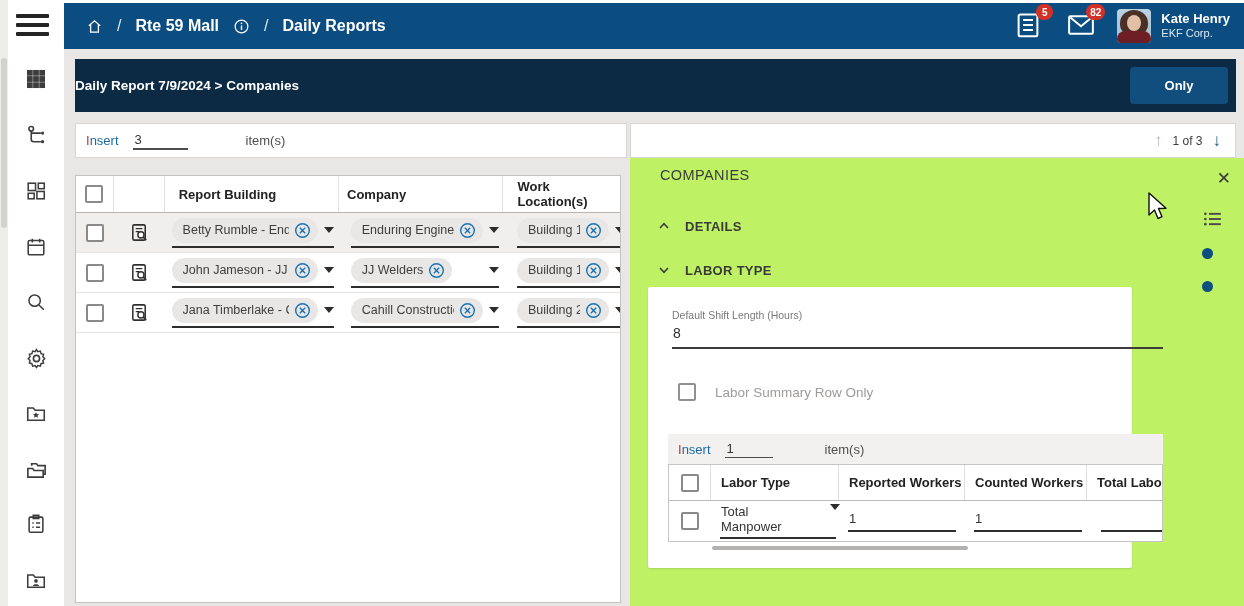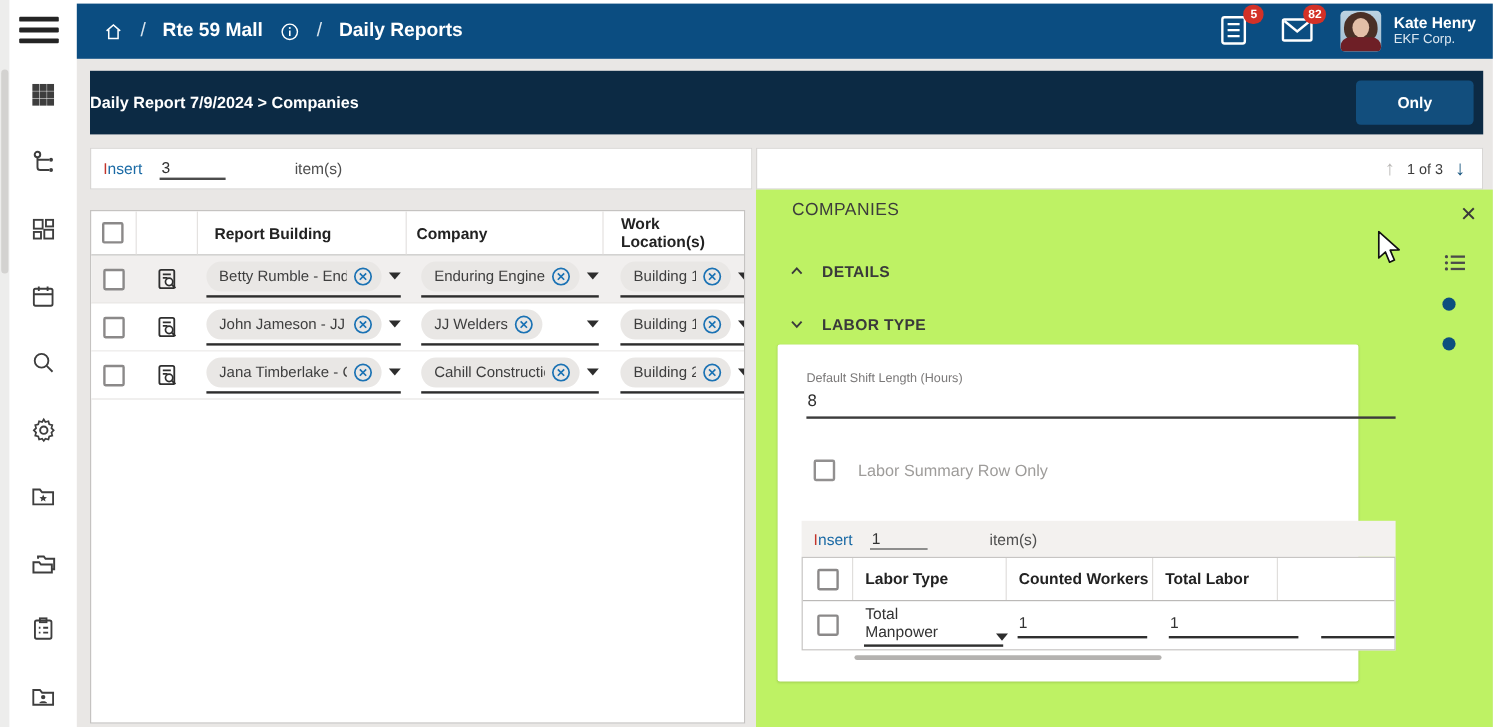--- a/index.html
+++ b/index.html
@@ -139,21 +139,21 @@
   .lg-hcell { border-right:1px solid #e0dedc; display:flex; align-items:center;
     font-size:13px; font-weight:bold; color:#222; padding-left:10px; }
   .lg-row { display:flex; height:40px; }
   .lg-c1 { width:42px; justify-content:center; padding-left:0; }
   .lg-c2 { width:128px; }
   .lg-c3 { width:126px; }
   .lg-c4 { width:122px; }
   .lg-c5 { width:104px; }
   .lg-cell { display:flex; align-items:center; }
   .lg-field { display:flex; flex-direction:column; justify-content:center; margin-left:9px; }
-  .lg-field .row { display:flex; align-items:flex-end; justify-content:space-between;gap:44px; }
+  .lg-field .row { display:flex; align-items:flex-start; justify-content:space-between;gap:44px; }
   .lg-field .val { font-size:13px; color:#333; padding-left:1px; min-height:16px; }
   .lg-field .uline { height:2px; background:#2f2f2f; margin-top:3px; }
   #hscroll-thumb { position:absolute; left:64px; top:259px; width:256px; height:4px;
     background:#b4b2b0; border-radius:2px; }
 
   
   #cursor { left:1147px; top:192px; pointer-events:none; }
 </style>
 </head>
 <body>
@@ -542,20 +542,21 @@
       <span class="items-lbl">item(s)</span>
     </div>
 
     <div id="labor-grid">
       <div class="inner">
         <div class="lg-head">
           <div class="lg-hcell lg-c1">
               <div class="cb"></div>
             </div>
           <div class="lg-hcell lg-c2">Labor Type</div>
+          <div class="lg-hcell lg-c3">Reported Workers</div>
           <div class="lg-hcell lg-c4">Counted Workers</div>
           <div class="lg-hcell lg-c5">Total Labor</div>
         </div>
         <div class="lg-row">
           <div class="lg-cell lg-c1" style="justify-content:center">
               <div class="cb"></div>
             </div>
           <div class="lg-cell lg-c2">
               <div class="lg-field" style="width:116px">
             <div class="row">

